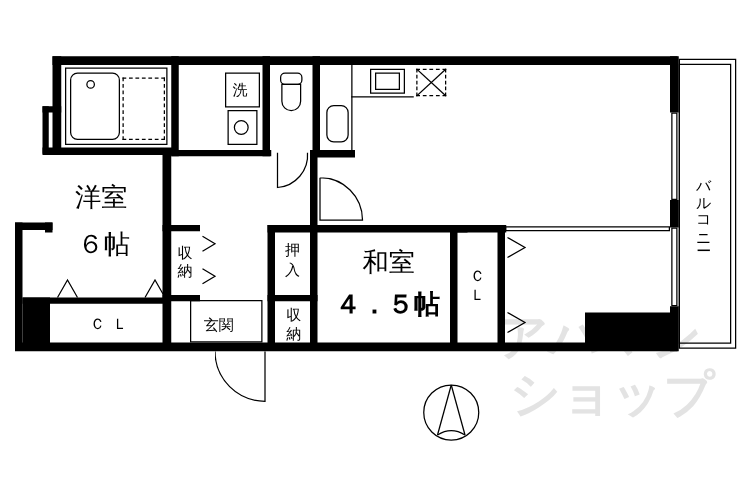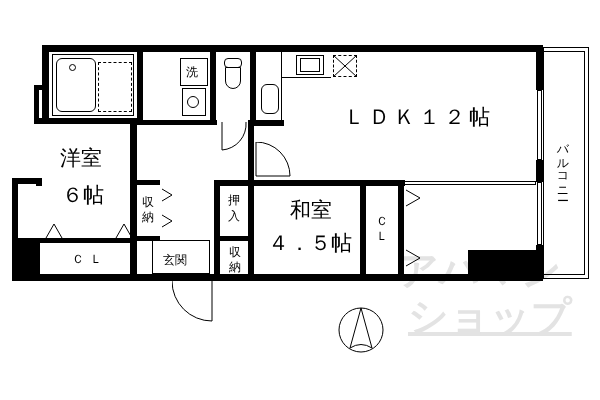--- a/index.html
+++ b/index.html
@@ -13,21 +13,21 @@
   .vert{writing-mode:vertical-rl;letter-spacing:1px;}
   .wm{position:absolute;color:#e3e3e3;font-weight:bold;font-size:40px;line-height:1;white-space:nowrap;}
   .dash{position:absolute;border:1px dashed #000;box-sizing:border-box;}
 </style>
 </head>
 <body>
 
 <div id="plan">
 
   <div class="wm" style="left:398px;top:250px;">アパマン</div>
-  <div class="wm" style="left:408px;top:296px;text-decoration:underline;">ショップ</div>
+  <div class="wm" style="left:408px;top:296px;">ショップ</div>
 
   <div class="w" style="left:42px;top:45px;width:500px;height:7px;"></div>
   <div class="w" style="left:42px;top:45px;width:7px;height:78px;"></div>
   <div class="w" style="left:34px;top:85px;width:15px;height:5px;"></div>
   <div class="w" style="left:34px;top:85px;width:5px;height:38px;"></div>
   <div class="w" style="left:34px;top:118px;width:105px;height:6px;"></div>
   <div class="w" style="left:12px;top:178px;width:30px;height:6px;"></div>
   <div class="w" style="left:12px;top:178px;width:6px;height:102px;"></div>
   <div class="w" style="left:12px;top:274px;width:530px;height:7px;"></div>
   <div class="w" style="left:536px;top:45px;width:7px;height:45px;"></div>
@@ -104,25 +104,24 @@
       <polyline points="2,4 16,12 2,20" fill="none" stroke="#000"></polyline>
       <polyline points="2,64 16,72 2,80" fill="none" stroke="#000"></polyline>
     </svg>
 
   <div class="box" style="left:152px;top:240px;width:58px;height:34px;"></div>
 
   <div class="box" style="left:543px;top:47px;width:46px;height:232px;border-width:1px;"></div>
   <div class="box" style="left:543px;top:51px;width:42px;height:224px;"></div>
   <div class="lbl sm vert" style="left:557px;top:135px;">バルコニー</div>
 
-  <div class="lbl big" style="left:344px;top:107px;letter-spacing:4px;">ＬＤＫ１２帖</div>
   <div class="lbl big" style="left:60px;top:148px;">洋室</div>
   <div class="lbl big" style="left:62px;top:185px;">６帖</div>
   <div class="lbl big" style="left:290px;top:200px;text-align:center;">和室</div>
-  <div class="lbl big" style="left:268px;top:233px;">４．５帖</div>
+  <div class="lbl big" style="left:268px;top:233px;font-weight:bold;">４．５帖</div>
 
   <div class="lbl sm" style="left:72px;top:253px;letter-spacing:6px;">ＣＬ</div>
   <div class="lbl sm" style="left:376px;top:215px;">Ｃ</div>
   <div class="lbl sm" style="left:376px;top:230px;">Ｌ</div>
   <div class="lbl sm" style="left:142px;top:196px;">収</div>
   <div class="lbl sm" style="left:142px;top:211px;">納</div>
   <div class="lbl sm" style="left:228px;top:194px;">押</div>
   <div class="lbl sm" style="left:228px;top:210px;">入</div>
   <div class="lbl sm" style="left:229px;top:246px;">収</div>
   <div class="lbl sm" style="left:229px;top:261px;">納</div>

